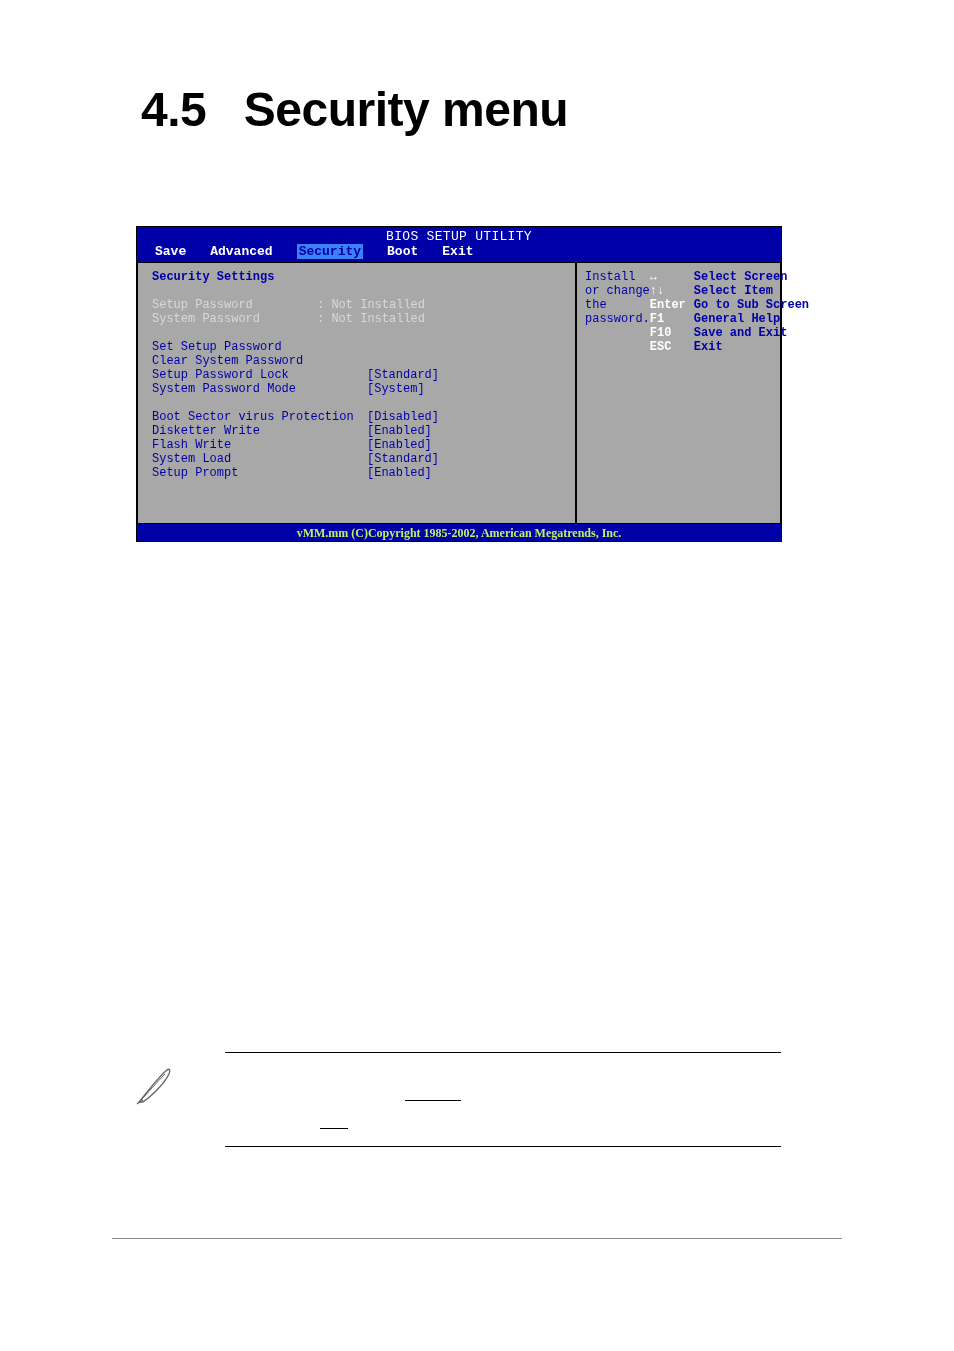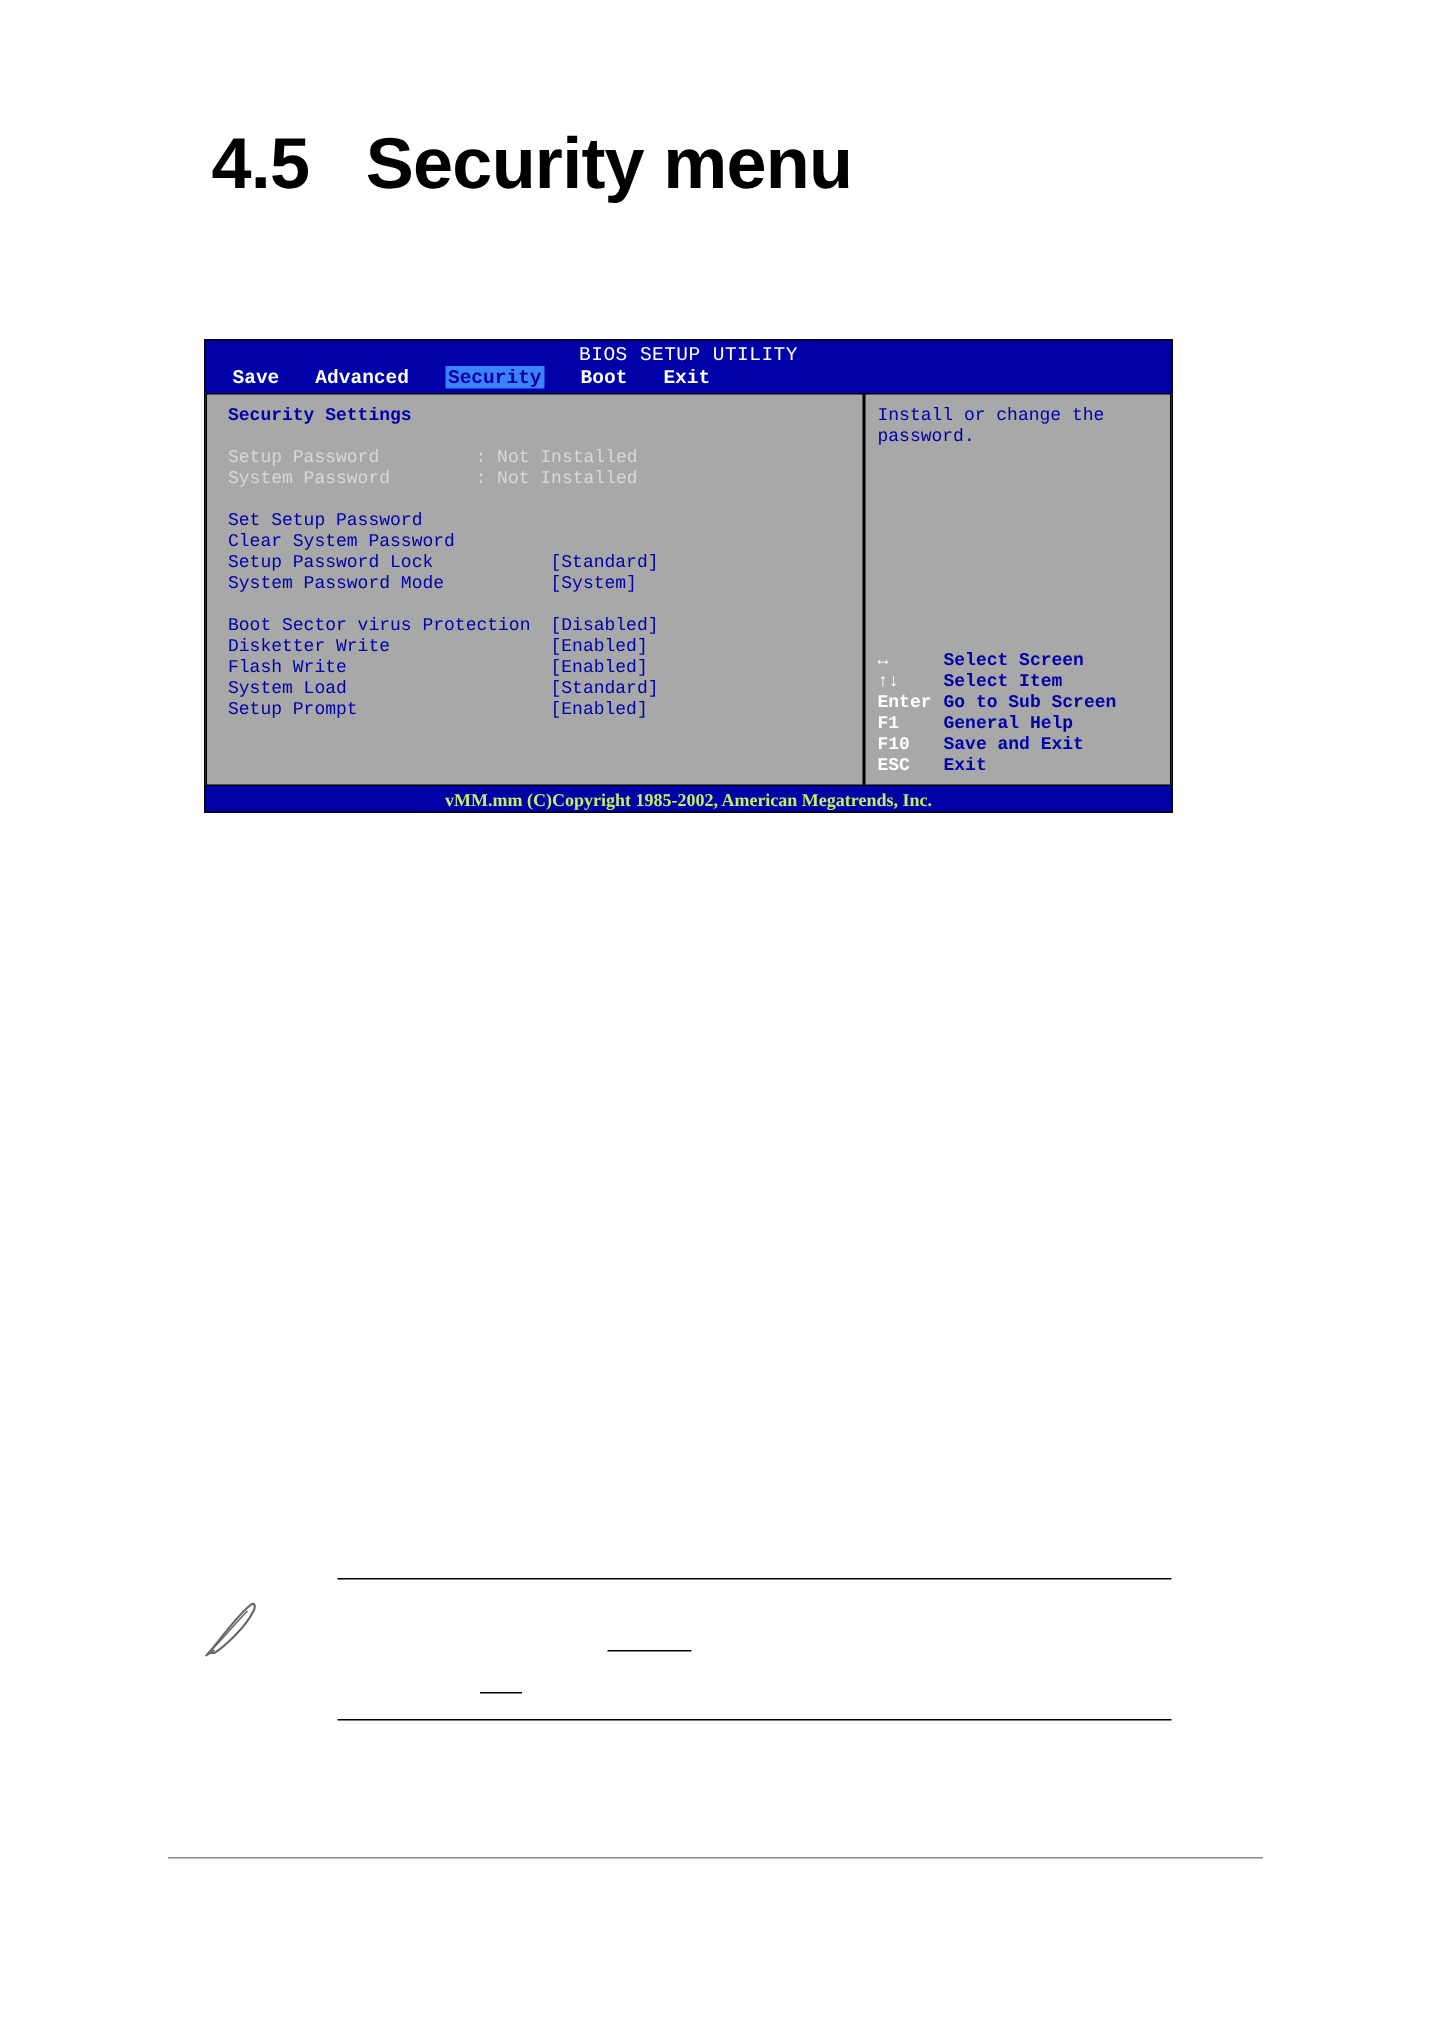--- a/index.html
+++ b/index.html
@@ -77,21 +77,21 @@
     .bios-right {
       width: 205px;
       background: #a8a8a8;
       border: 1px solid #000;
       padding: 7px 8px 6px 8px;
       font-family: 'Courier New', monospace;
       font-size: 12px;
       color: #0000a8;
       line-height: 14px;
       display: flex;
-      flex-direction: column;
+      flex-direction: row;
       justify-content: space-between;
     }
     .sec-settings-title {
       font-weight: bold;
       color: #0000a8;
       margin-bottom: 14px;
     }
     .field-row {
       display: flex;
       white-space: pre;

